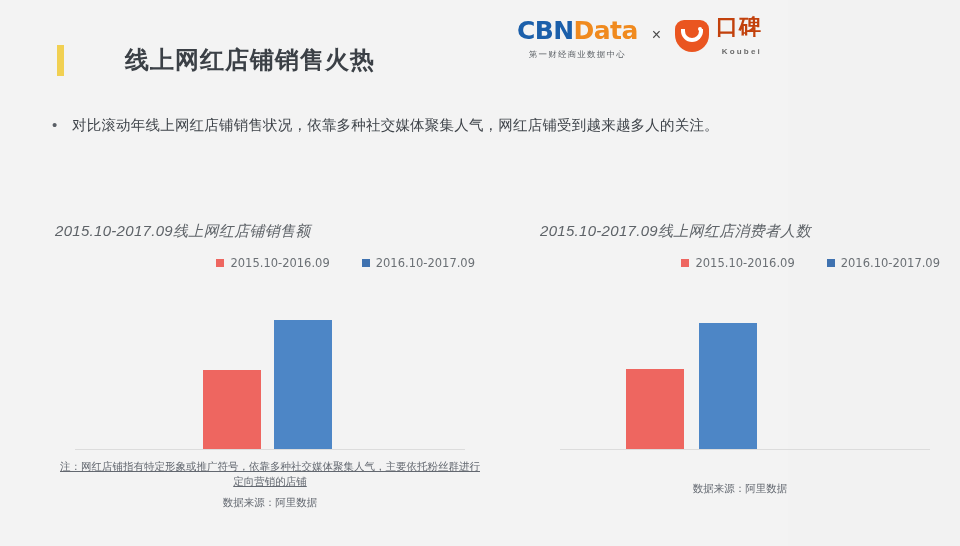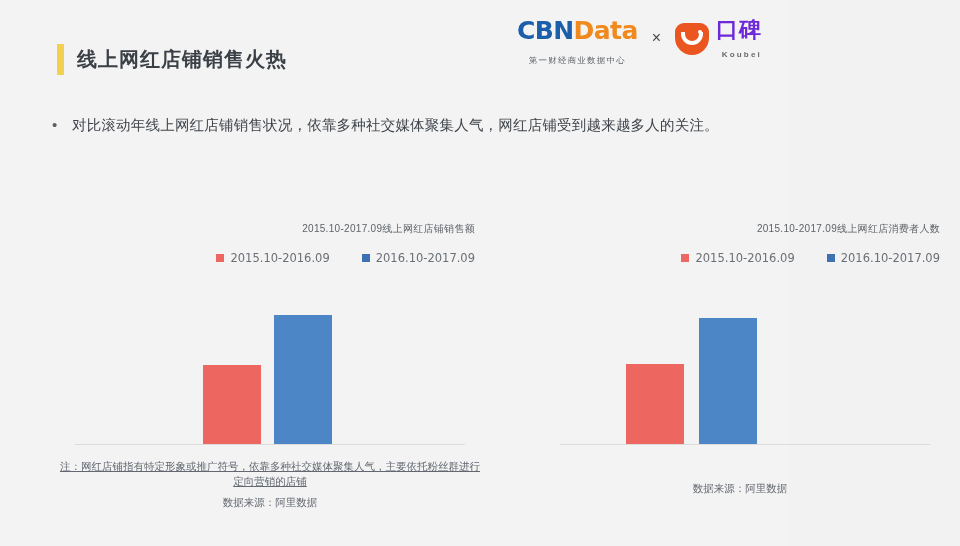--- a/index.html
+++ b/index.html
@@ -39,21 +39,21 @@
   }
   .cbn-word {
     font-size: 25px;
     font-weight: bold;
     letter-spacing: -0.6px;
     font-family: "DejaVu Sans", sans-serif;
   }
   .cbn-word .cbn { color: #1b5faa; }
   .cbn-word .data { color: #f08a1e; }
   .cbn-sub {
-    margin-top: 13px;
+    margin-top: 7px;
     font-size: 8.5px;
     color: #5c6166;
     letter-spacing: 1.2px;
     transform: scaleY(0.95);
   }
   .cross {
     font-size: 16px;
     color: #4a4a4a;
     padding: 0 2px;
     align-self: center;
@@ -96,21 +96,21 @@
     border-radius: 50%;
   }
   .kb-text {
     display: flex;
     flex-direction: column;
     line-height: 1;
   }
   .kb-cn {
     font-size: 22px;
     font-weight: bold;
-    color: #6d28d9;
+    color: #c2410c;
     letter-spacing: 1px;
   }
   .kb-en {
     margin-top: 10px;
     font-size: 8px;
     color: #6b6b6b;
     letter-spacing: 2.2px;
     font-weight: bold;
     text-align: right;
   }
@@ -123,24 +123,25 @@
     display: flex;
     align-items: center;
   }
   .title-accent {
     width: 7px;
     height: 31px;
     background: #f1d052;
     margin-right: 13px;
   }
   .title-text {
-    font-size: 20px;
+    font-size: 24px;
     font-weight: bold;
     color: #3b4046;
     letter-spacing: 1px;
+    margin-left: 48px;
   }
 
   
   .bullet-row {
     position: absolute;
     left: 52px;
     top: 115px;
     display: flex;
     align-items: flex-start;
   }
@@ -160,24 +161,25 @@
 
   
   .chart {
     position: absolute;
     top: 222px;
   }
   .chart-left  { left: 55px;  width: 420px; }
   .chart-right { left: 540px; width: 400px; }
 
   .chart-title {
-    text-align: right;
-    font-size: 10px;
+    text-align: left;
+    font-size: 15px;
     color: #5e6368;
     letter-spacing: 0.3px;
+    font-style: italic;
   }
   .legend {
     margin-top: 15px;
     display: flex;
     justify-content: flex-end;
     gap: 32px;
   }
   .legend-item {
     display: flex;
     align-items: center;

